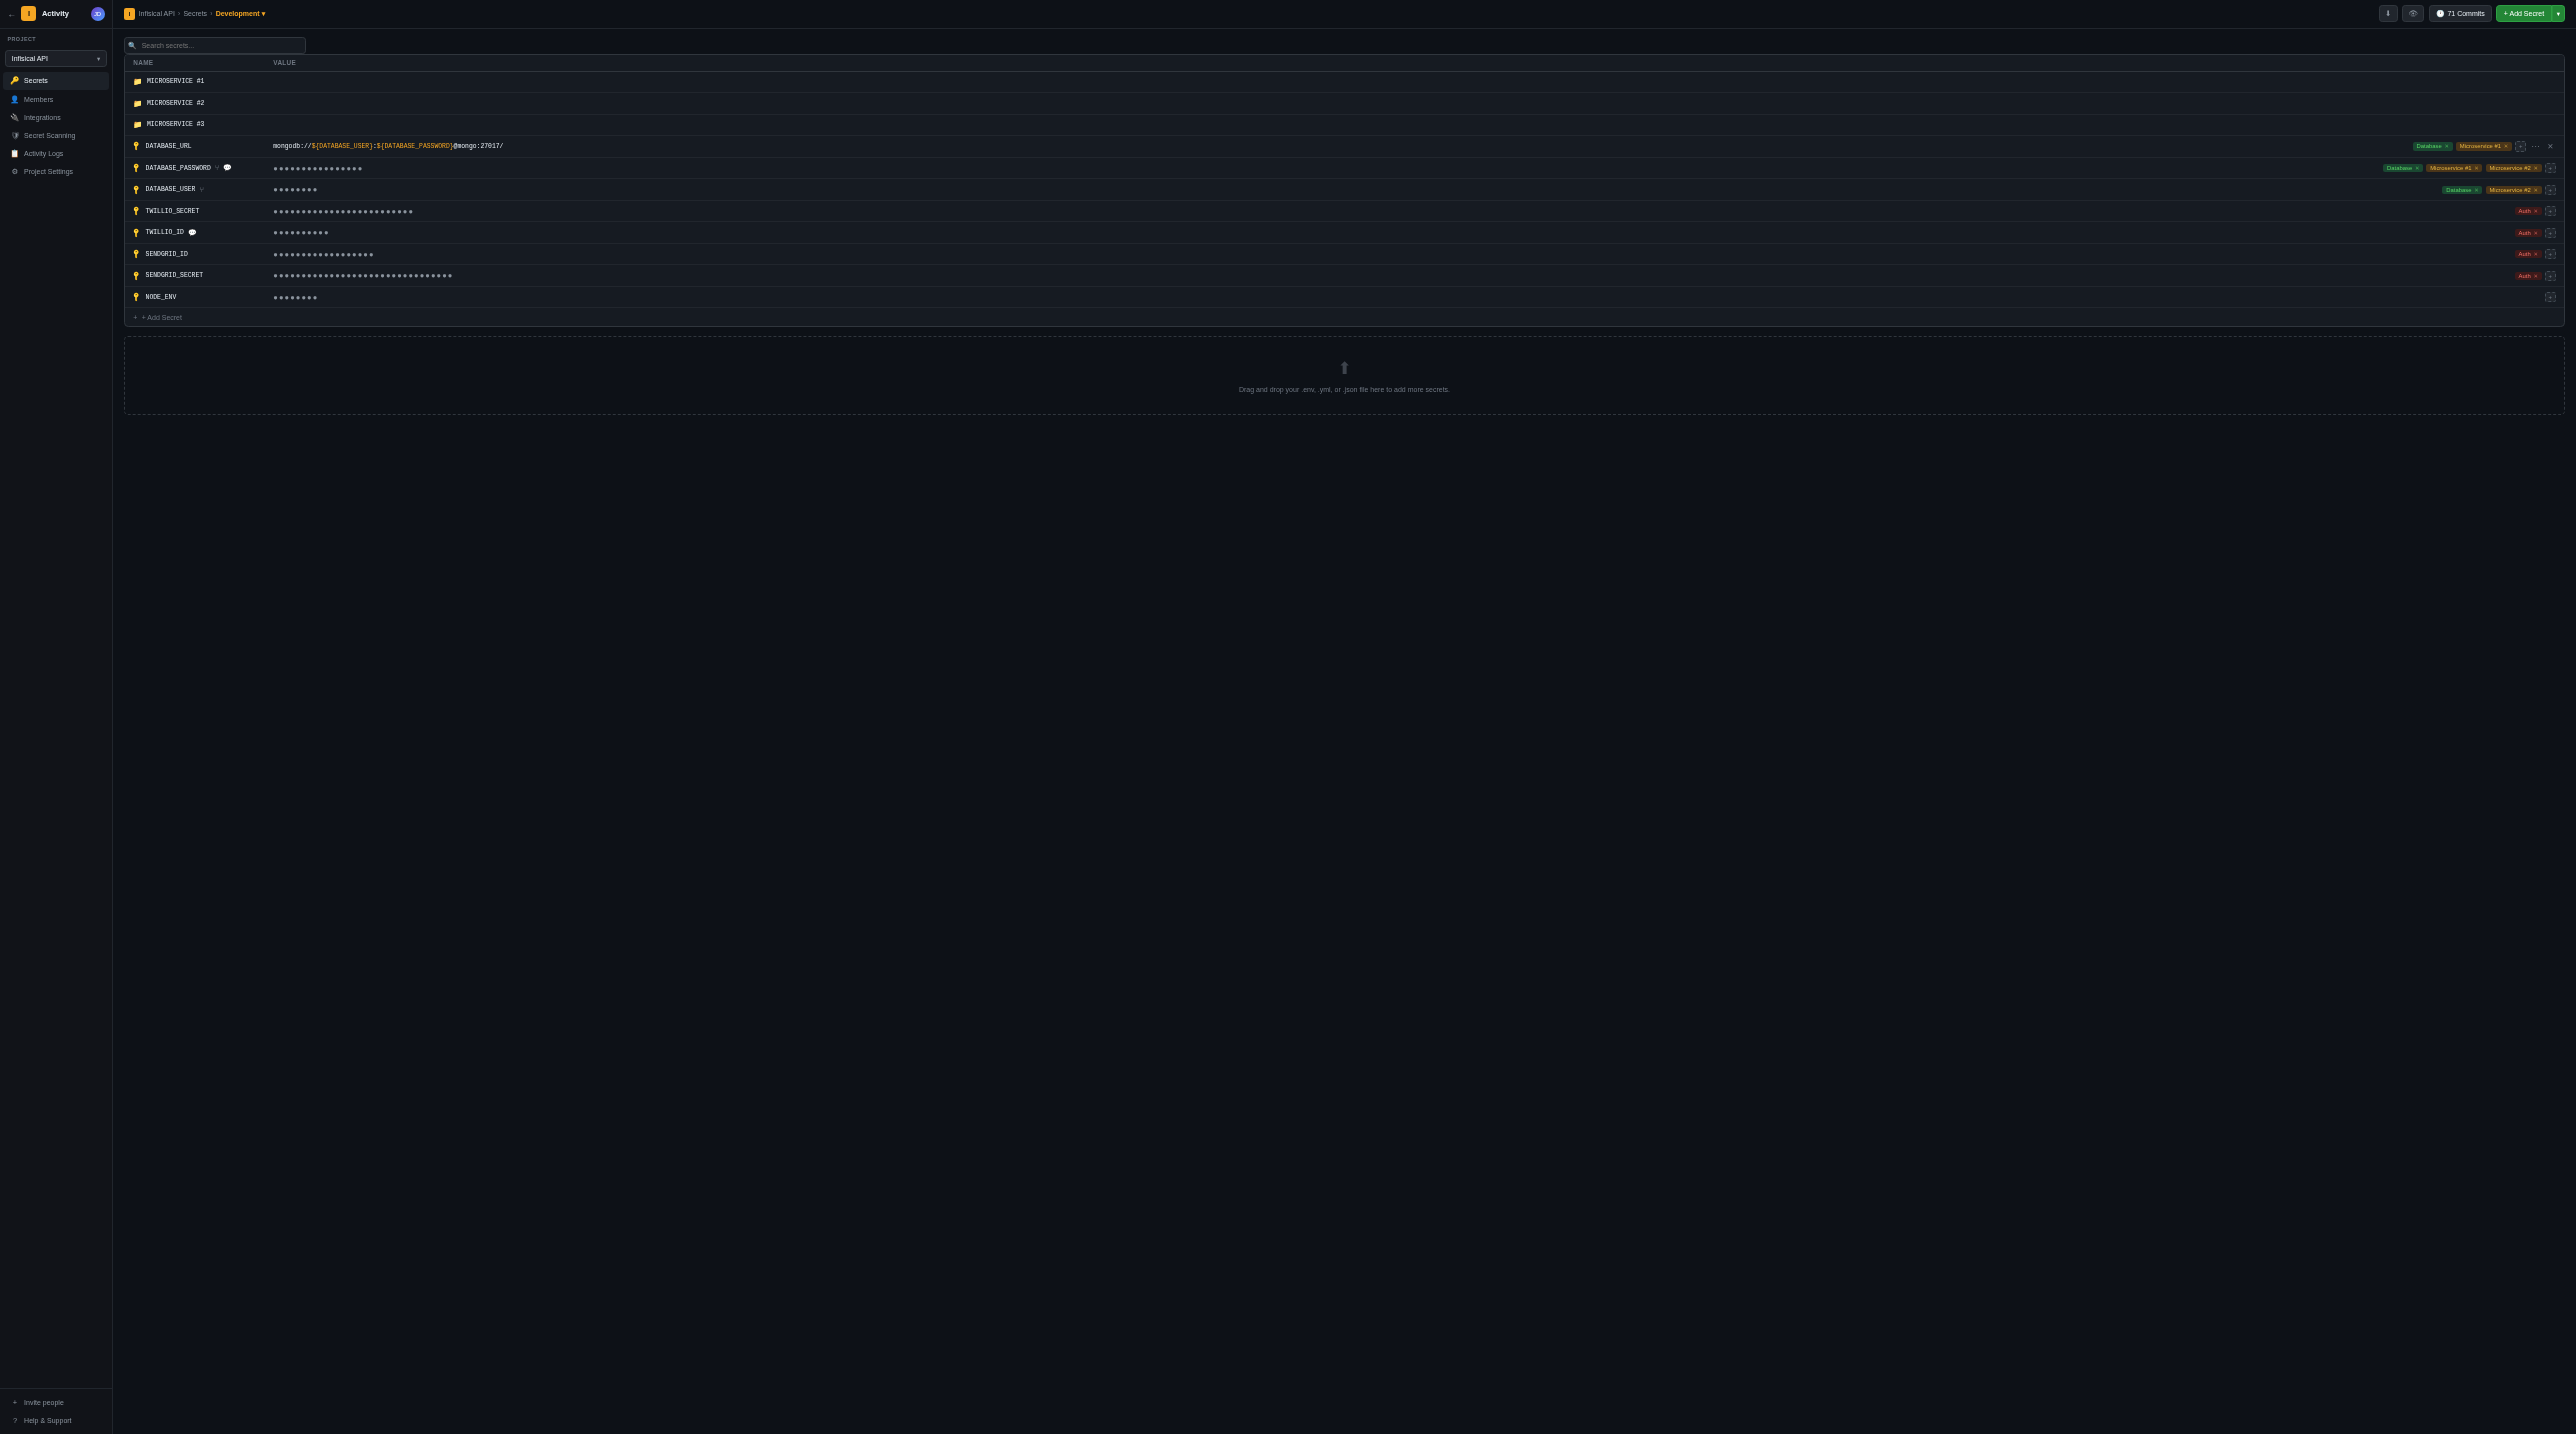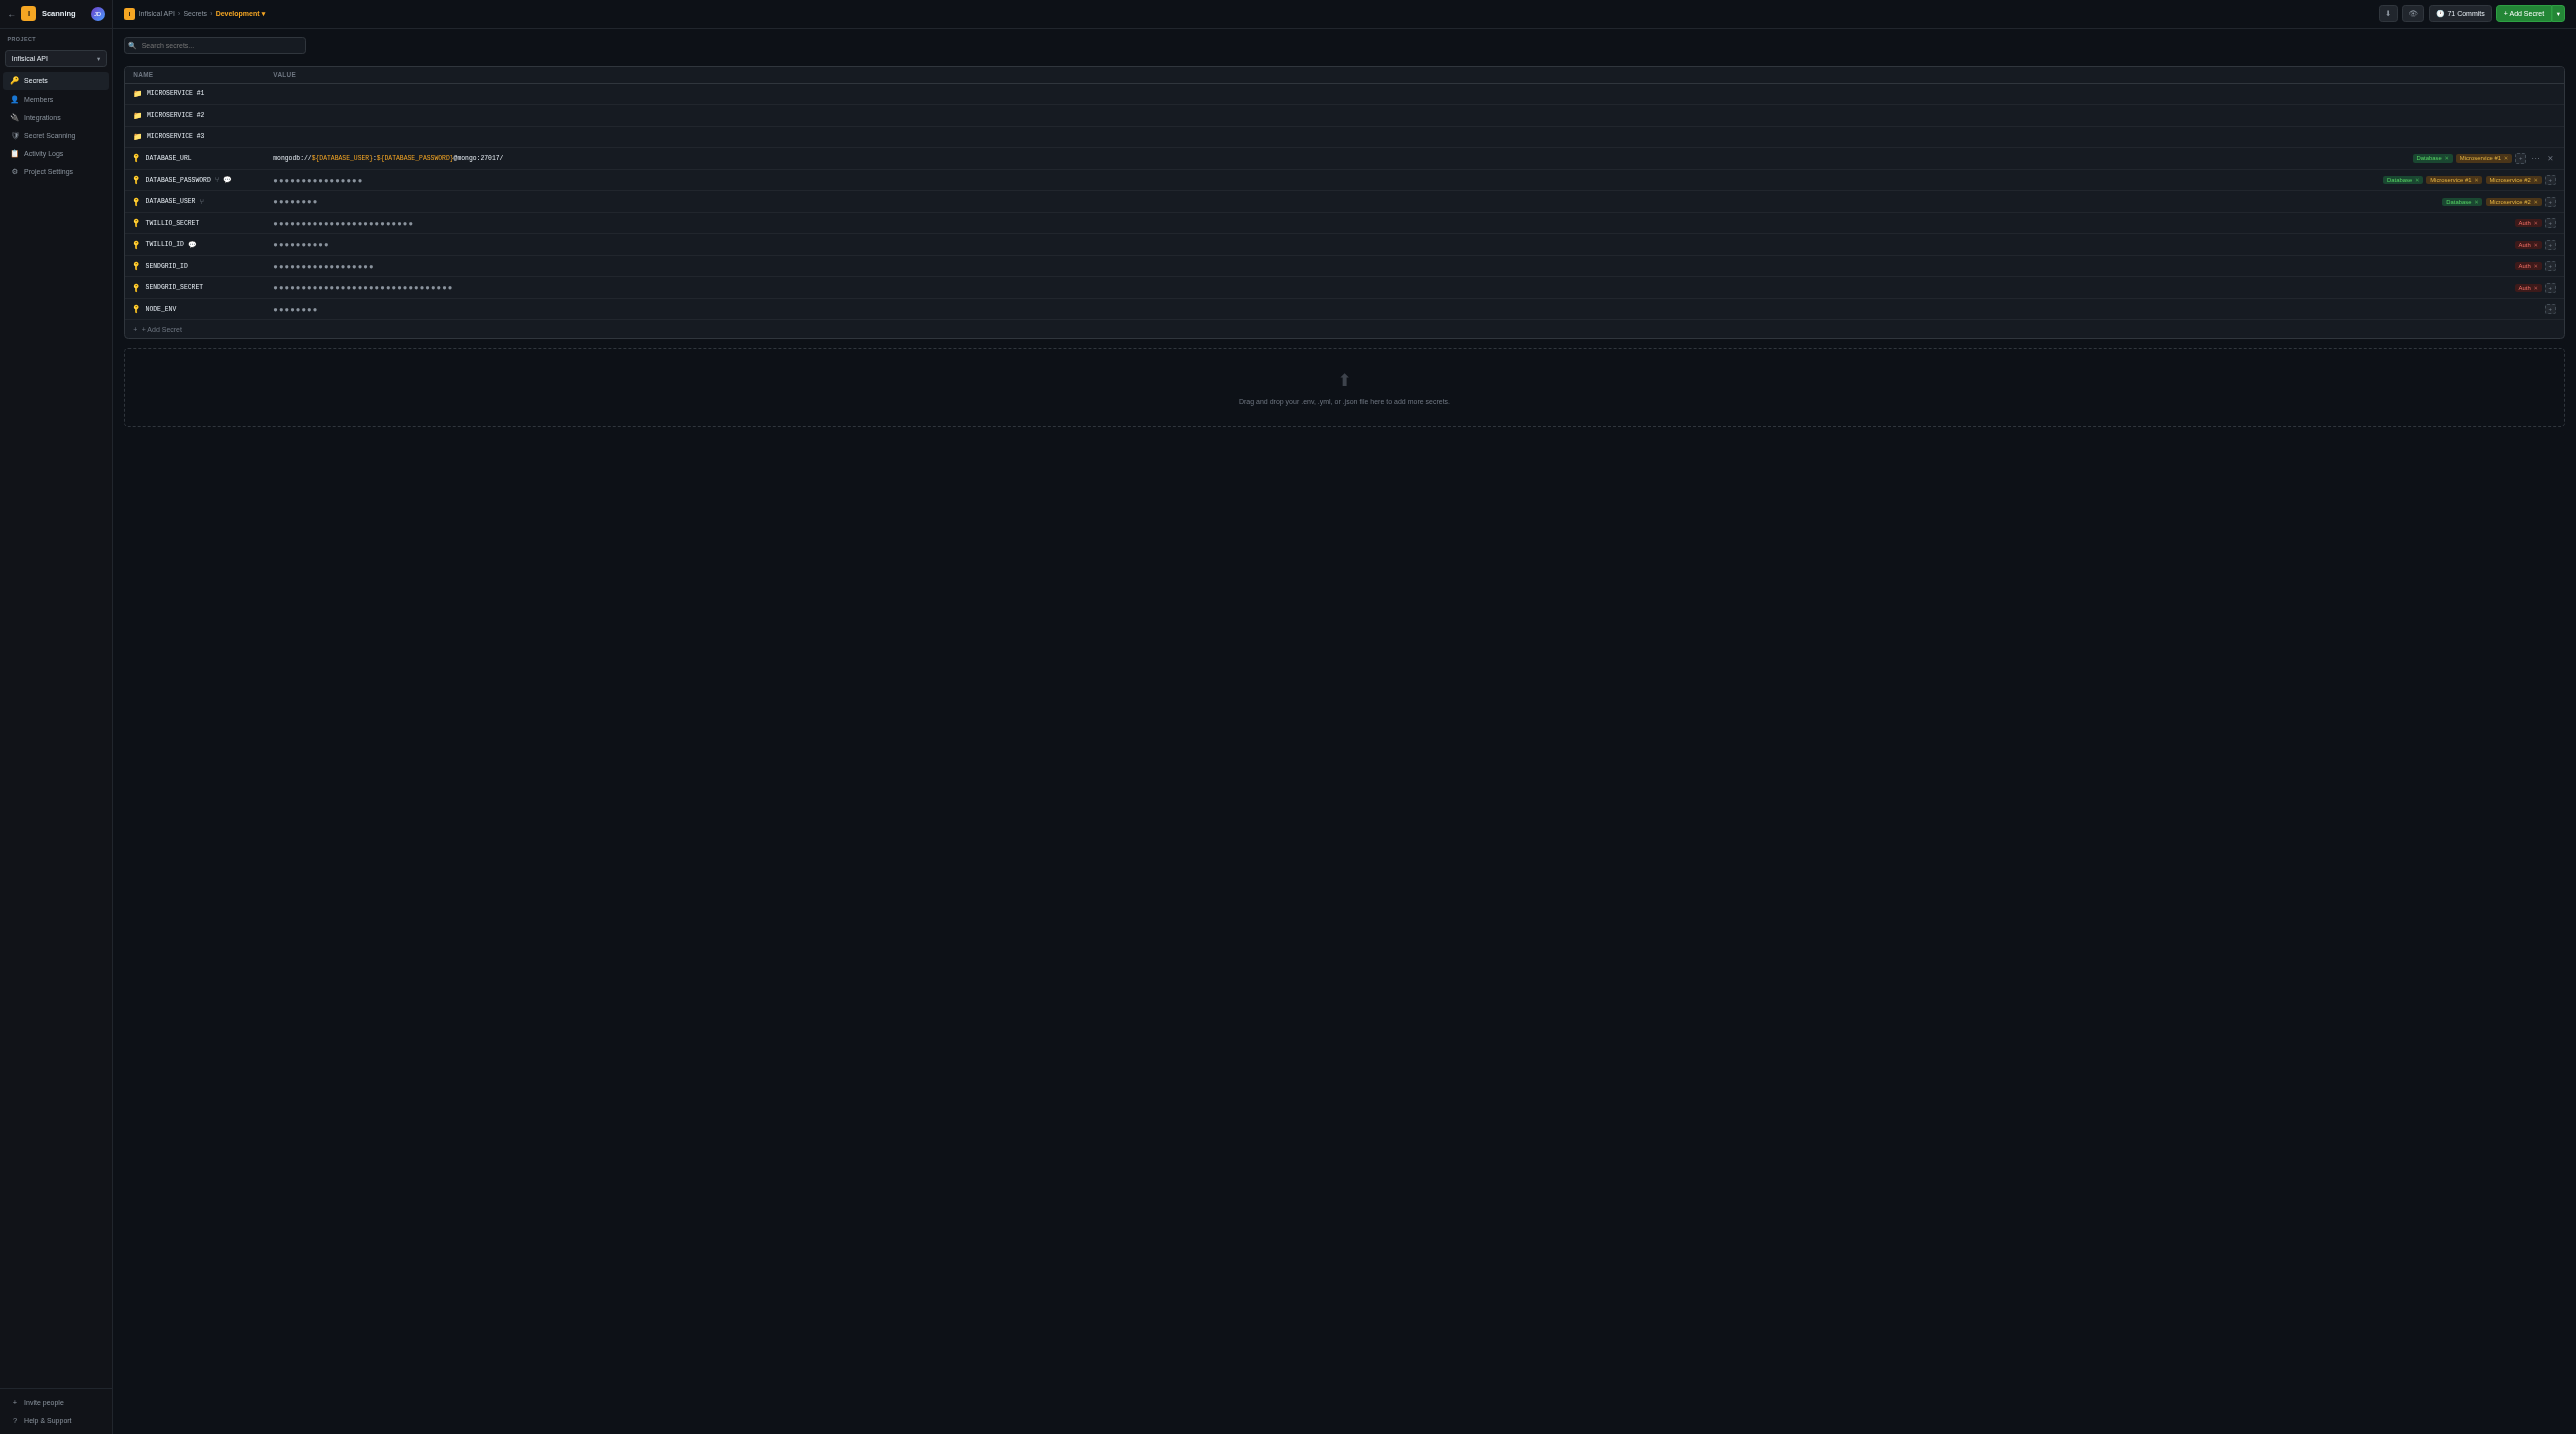--- a/index.html
+++ b/index.html
@@ -249,21 +249,21 @@
     .content {
       flex: 1;
       overflow-y: auto;
       padding: 8.6px 10.7px;
     }
 
     
     .search-bar {
       position: relative;
       max-width: 182px;
-      margin-bottom: 12px;
+      margin-bottom: 0;
     }
     .search-bar input {
       width: 100%;
       background: #161b22;
       border: 0.5px solid #30363d;
       border-radius: 3.2px;
       color: #8b949e;
       padding: 3.8px 5.4px 3.8px 17px;
       font-size: 7px;
       outline: none;
@@ -441,21 +441,21 @@
   </style>
 </head>
 <body>
 
 <div class="sidebar">
   <div class="sidebar-header">
     <button class="sidebar-back-btn">←</button>
     <div class="sidebar-logo">
       <span>I</span>
     </div>
-    <span class="sidebar-app-name">Scanning</span>
+    <span class="sidebar-app-name">Activity</span>
     <div class="sidebar-avatar">
       <span>JD</span>
     </div>
   </div>
 
   <div class="sidebar-section-label">PROJECT</div>
 
   <div class="project-selector">
     <span class="project-selector-name">Infisical API</span>
     <span class="project-selector-chevron">▾</span>

